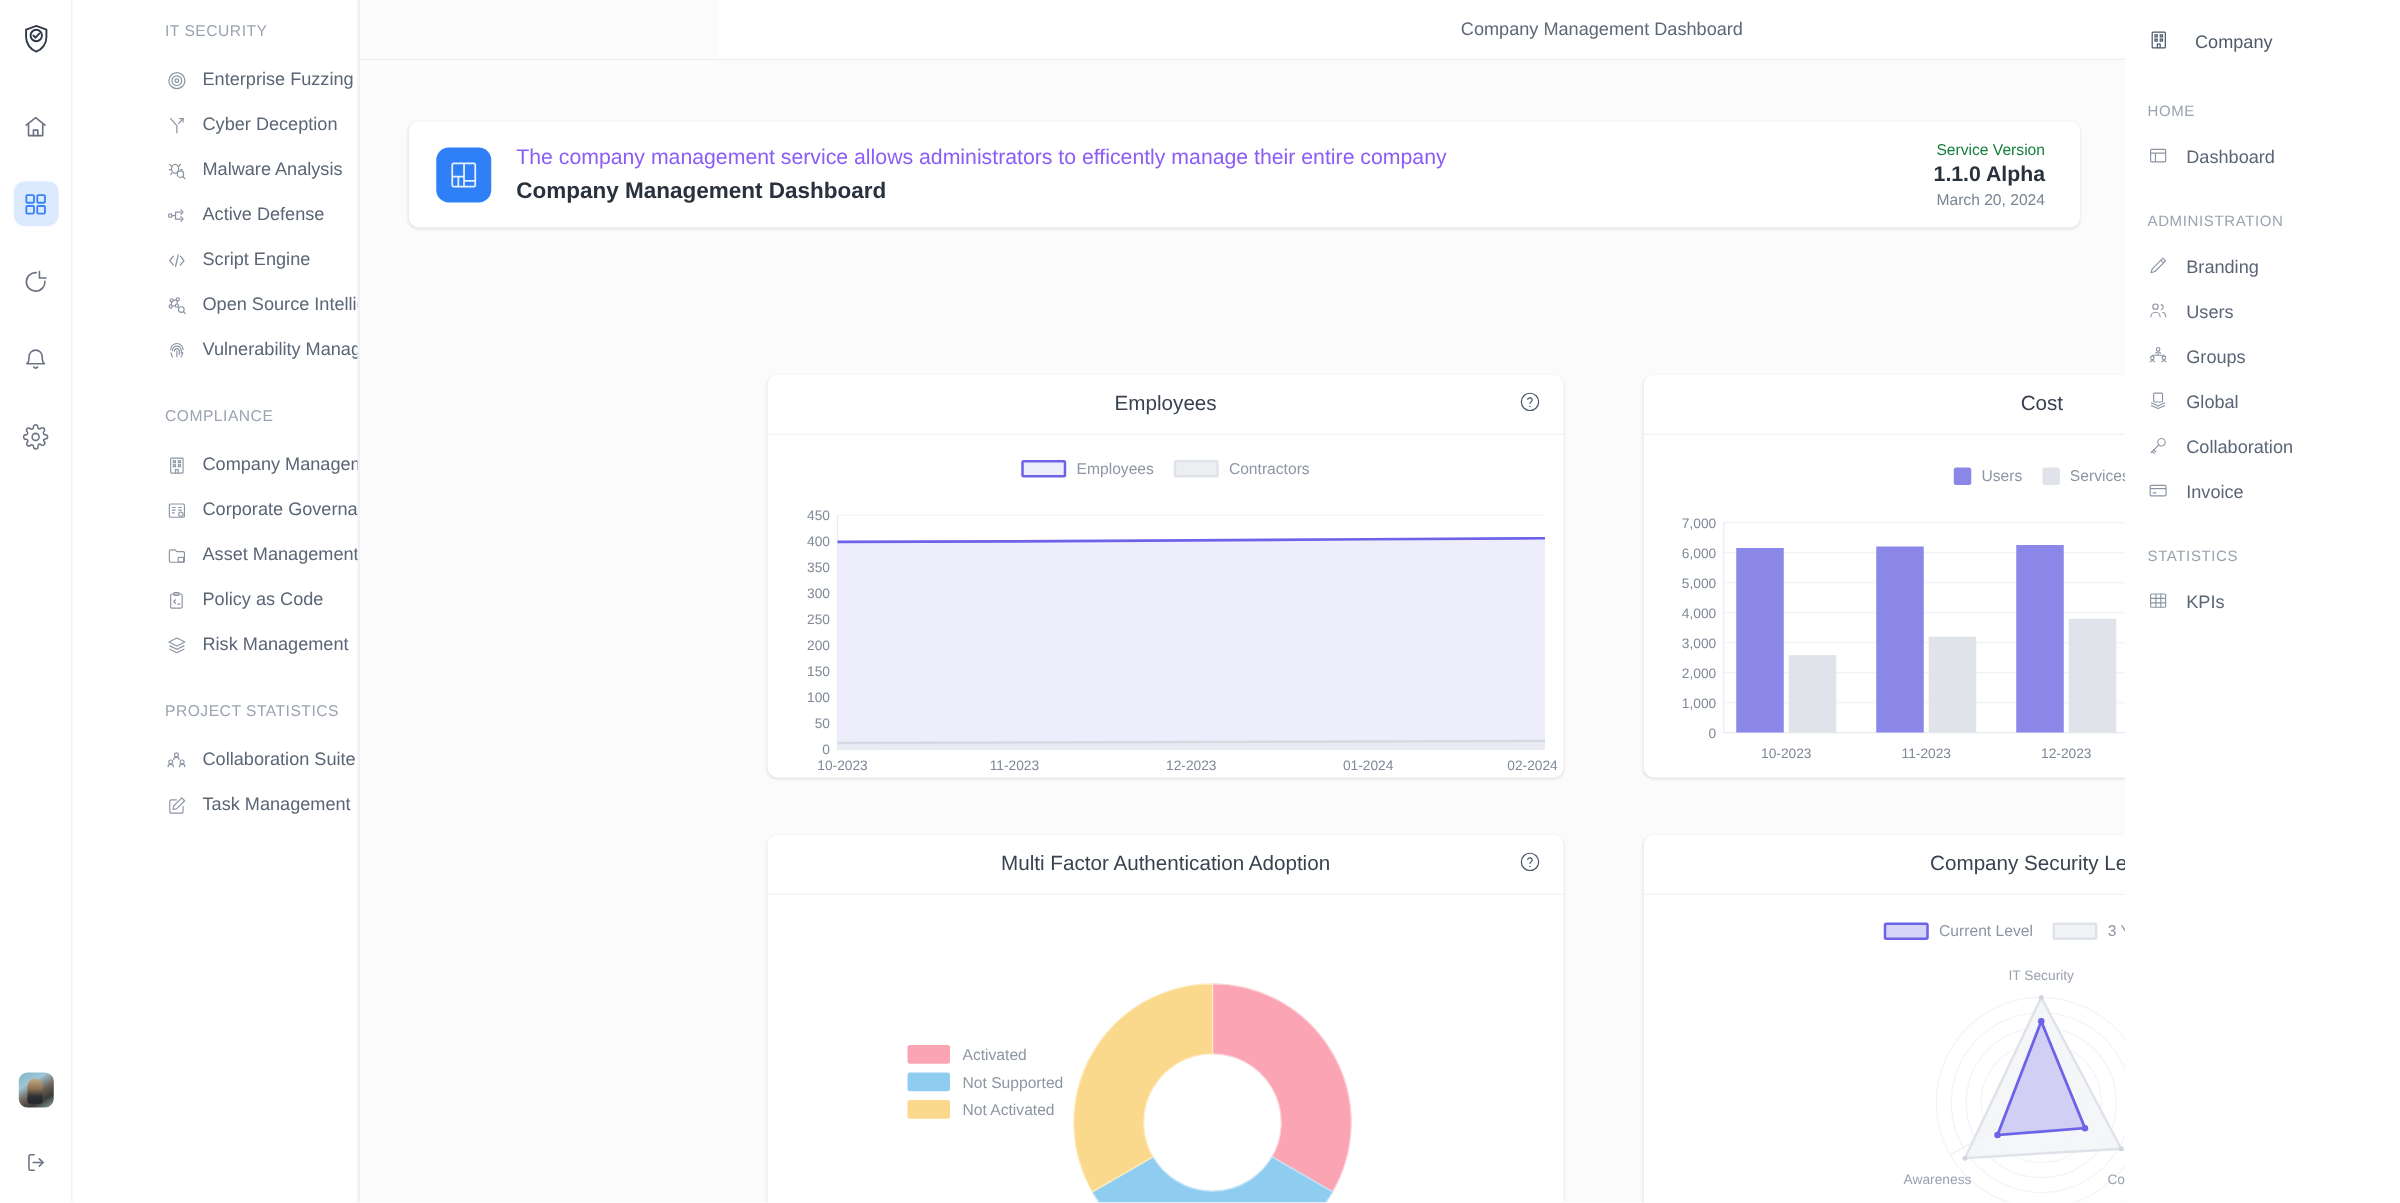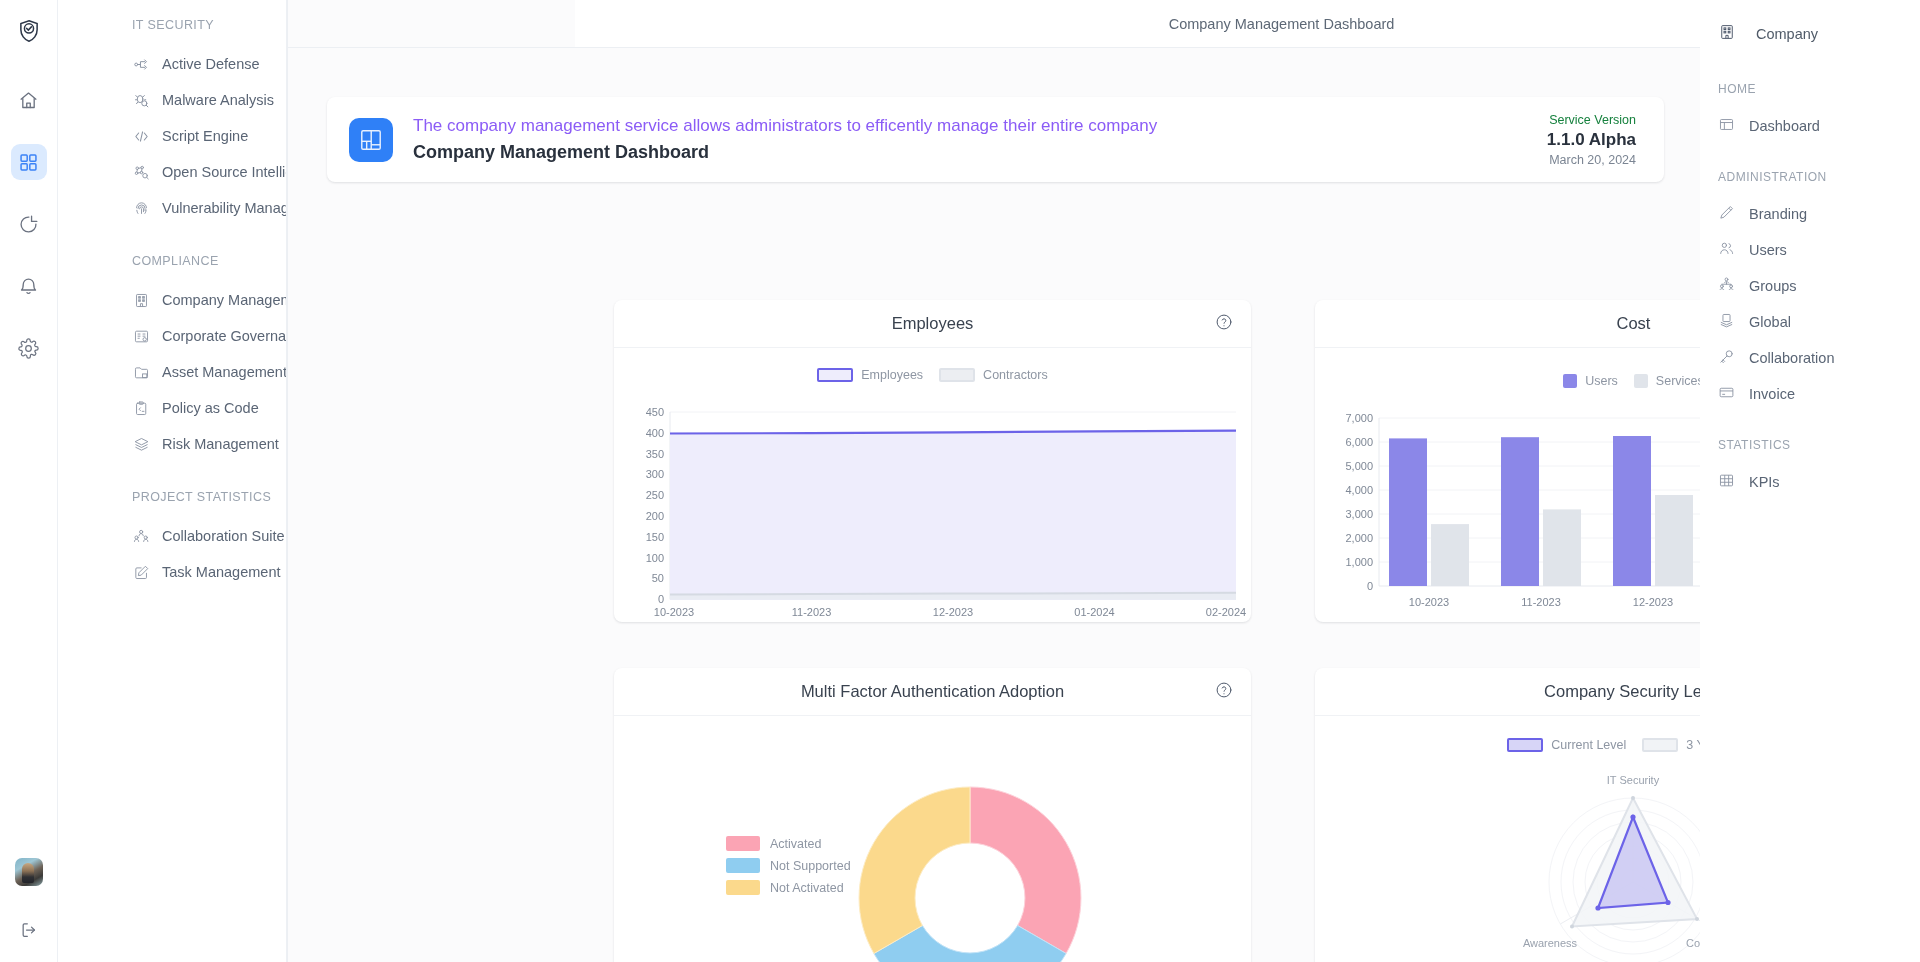--- a/index.html
+++ b/index.html
@@ -226,45 +226,66 @@
         </svg>
       </div>
     </div>
   </div>
 
   <div class="leftnav">
 
     <div class="nav-group">
       <div class="nav-group-title">IT SECURITY</div>
 
-
+      <div class="nav-item">
+        <span class="ni-icon">
+          <svg width="17" height="17" viewBox="0 0 24 24" fill="none" stroke-width="1.4">
+              <circle cx="12" cy="12" r="9"></circle>
+              <circle cx="12" cy="12" r="5.5"></circle>
+              <circle cx="12" cy="12" r="2"></circle>
+            </svg>
+        </span>
+        <span class="ni-label">Enterprise Fuzzing</span>
+      </div>
+
+      <div class="nav-item">
+        <span class="ni-icon">
+          <svg width="17" height="17" viewBox="0 0 24 24" fill="none" stroke-width="1.4" stroke-linecap="round" stroke-linejoin="round">
+              <path d="M5 4l7 8v8"></path>
+              <path d="M19 4l-5 5.7"></path>
+              <path d="M19 4h-4"></path>
+              <path d="M19 4v4"></path>
+            </svg>
+        </span>
+        <span class="ni-label">Cyber Deception</span>
+      </div>
+
+      <div class="nav-item">
+        <span class="ni-icon">
+          <svg width="17" height="17" viewBox="0 0 24 24" fill="none" stroke-width="1.4" stroke-linecap="round">
+              <ellipse cx="10" cy="10" rx="4" ry="5"></ellipse>
+              <path d="M6 7L4 5M14 7l2-2M5.5 11H3.5M16.5 11h1.5M6.5 14.5 5 16.5"></path>
+              <circle cx="16" cy="16" r="3.6"></circle>
+              <path d="M18.7 18.7 21 21"></path>
+            </svg>
+        </span>
+        <span class="ni-label">Malware Analysis</span>
+      </div>
 
       <div class="nav-item">
         <span class="ni-icon">
           <svg width="17" height="17" viewBox="0 0 24 24" fill="none" stroke-width="1.4" stroke-linecap="round" stroke-linejoin="round">
               <circle cx="4.5" cy="12" r="2"></circle>
               <path d="M6.5 12h4v-4h6"></path>
               <path d="M10.5 12v4h6"></path>
               <path d="M16.5 5.5l2.5 2.5-2.5 2.5"></path>
               <path d="M16.5 13.5l2.5 2.5-2.5 2.5"></path>
             </svg>
         </span>
         <span class="ni-label">Active Defense</span>
-      </div>
-
-      <div class="nav-item">
-        <span class="ni-icon">
-          <svg width="17" height="17" viewBox="0 0 24 24" fill="none" stroke-width="1.4" stroke-linecap="round">
-              <ellipse cx="10" cy="10" rx="4" ry="5"></ellipse>
-              <path d="M6 7L4 5M14 7l2-2M5.5 11H3.5M16.5 11h1.5M6.5 14.5 5 16.5"></path>
-              <circle cx="16" cy="16" r="3.6"></circle>
-              <path d="M18.7 18.7 21 21"></path>
-            </svg>
-        </span>
-        <span class="ni-label">Malware Analysis</span>
       </div>
 
       <div class="nav-item">
         <span class="ni-icon">
           <svg width="17" height="17" viewBox="0 0 24 24" fill="none" stroke-width="1.5" stroke-linecap="round" stroke-linejoin="round">
               <path d="M8 7l-4 5 4 5"></path>
               <path d="M16 7l4 5-4 5"></path>
               <path d="M13.5 5.5l-3 13"></path>
             </svg>
         </span>

